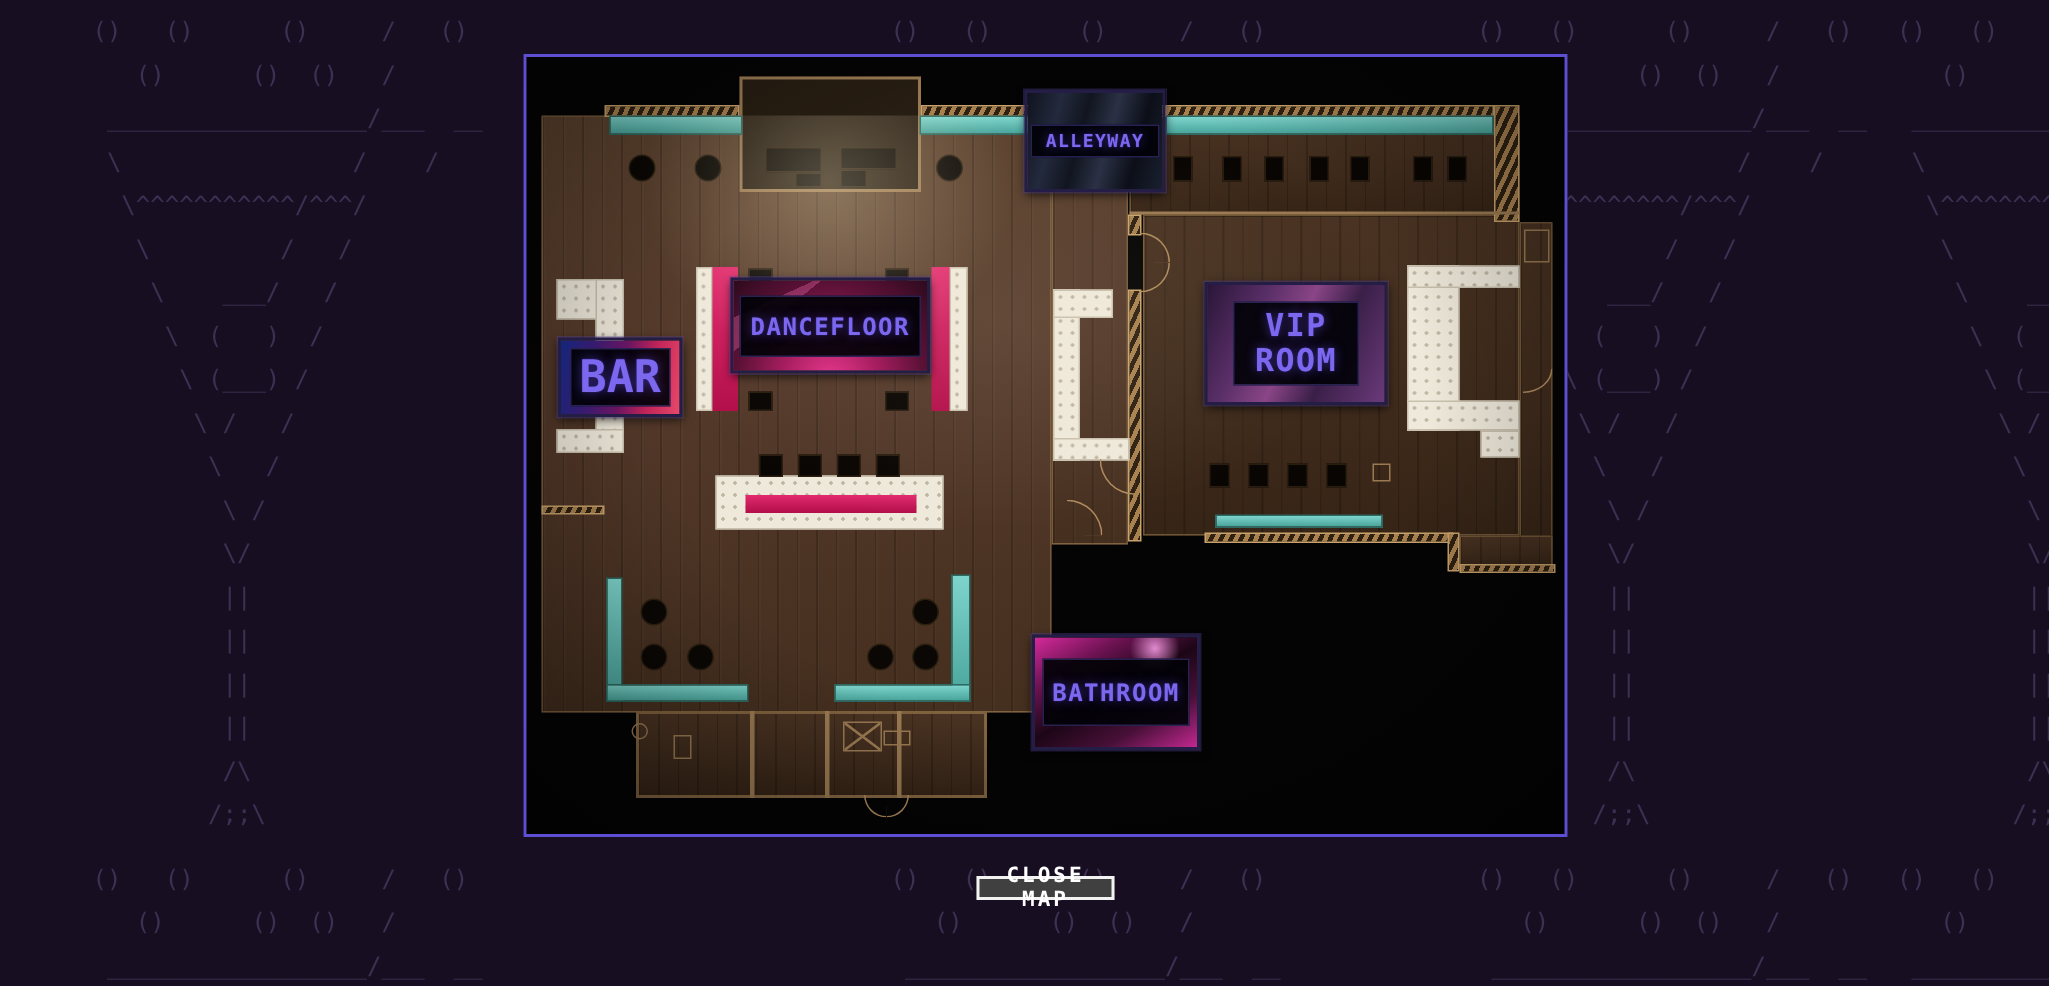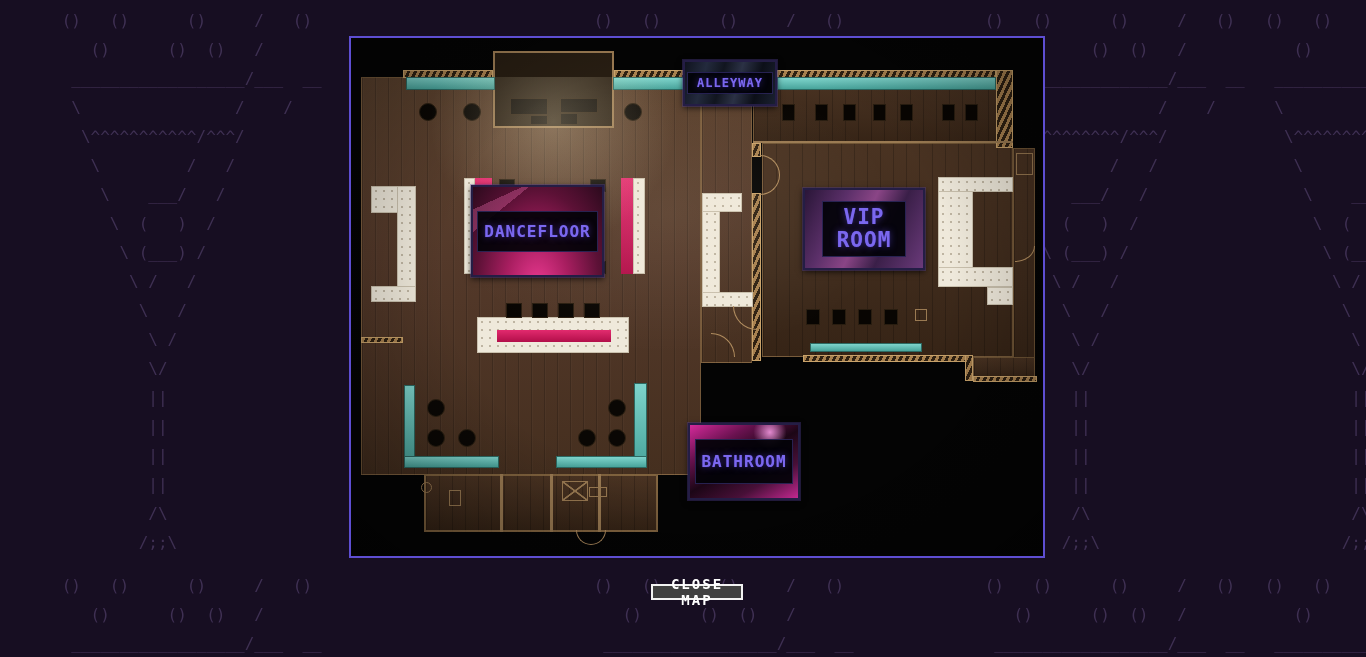--- a/index.html
+++ b/index.html
@@ -322,28 +322,33 @@
     <div class="outline" style="left:665px;top:115px;width:17px;height:22px"></div>
     <div class="arc" style="left:225px;top:492px;width:15px;height:15px;border-width:0 0 1px 1px;border-radius:0 0 0 100%"></div>
     <div class="arc" style="left:240px;top:492px;width:15px;height:15px;border-width:0 1px 1px 0;border-radius:0 0 100% 0"></div>
     <div class="crate" style="left:211px;top:443px;width:26px;height:20px"></div>
     <div class="outline" style="left:238px;top:449px;width:18px;height:10px"></div>
     <div class="outline" style="left:98px;top:452px;width:12px;height:16px"></div>
     <div class="outline" style="left:70px;top:444px;width:11px;height:11px;border-radius:50%"></div>
 
     <div class="spot" style="left:10px;top:39px;width:391px;height:398px"></div>
 
-    <div class="room-card bg-alley" style="left:332px;top:22px;width:94px;height:46px">
+    <div class="room-card bg-alley" style="left:332px;top:22px;width:94px;height:68px">
       <div class="panel">
         <span class="room-label" style="font-size:12px">ALLEYWAY</span>
       </div>
     </div>
-    <div class="room-card bg-dance" style="left:120px;top:147px;width:133px;height:92px">
+    <div class="room-card bg-dance" style="left:136px;top:147px;width:133px;height:64px">
       <div class="panel" style="padding:10px 6px">
         <span class="room-label" style="font-size:16px">DANCEFLOOR</span>
+      </div>
+    </div>
+    <div class="room-card bg-bar" style="left:21px;top:187px;width:83px;height:53px">
+      <div class="panel" style="padding:1px 5px">
+        <span class="room-label" style="font-size:30px;letter-spacing:0">BAR</span>
       </div>
     </div>
     <div class="room-card bg-bath" style="left:337px;top:385px;width:112px;height:77px">
       <div class="panel" style="padding:12px 5px">
         <span class="room-label" style="font-size:16px">BATHROOM</span>
       </div>
     </div>
     <div class="room-card bg-vip" style="left:452px;top:150px;width:122px;height:82px">
       <div class="panel" style="padding:4px 14px">
         <span class="room-label" style="font-size:21px;line-height:1.1">VIP</span>

